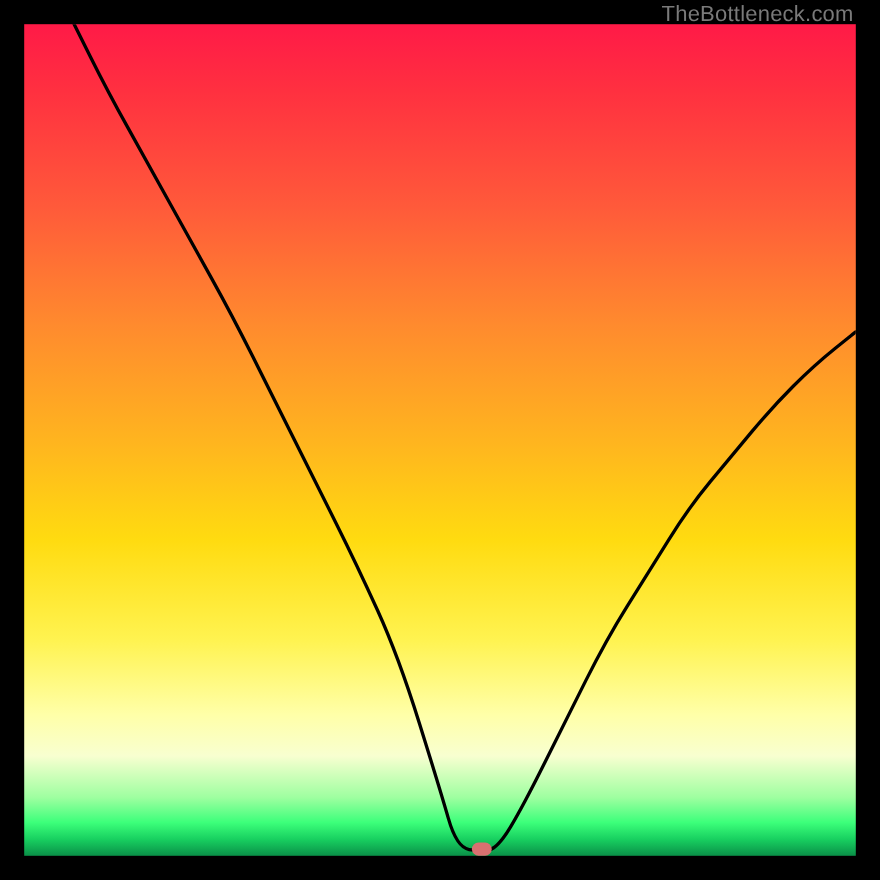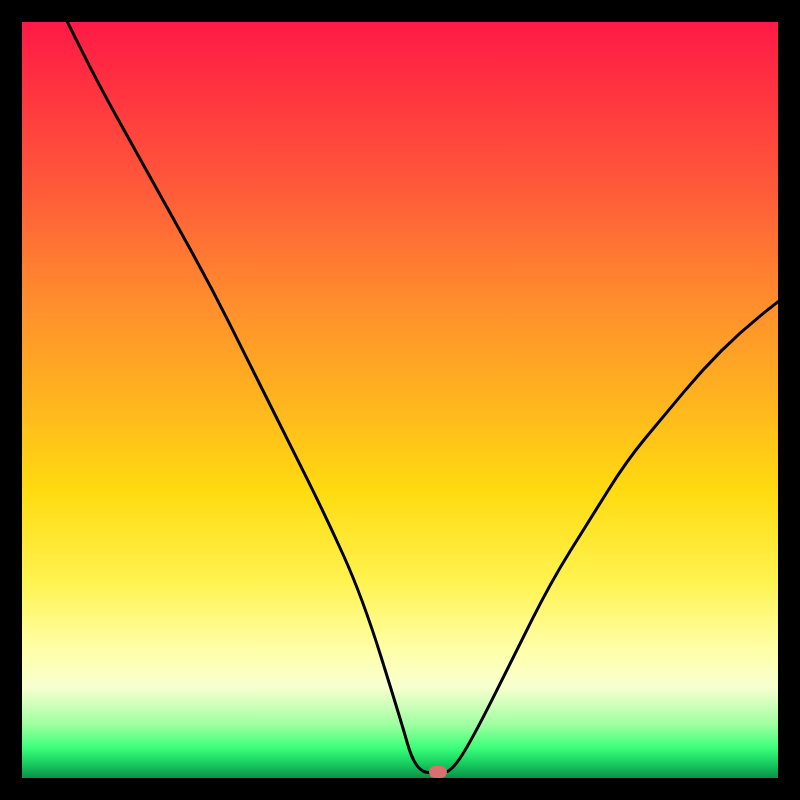--- a/index.html
+++ b/index.html
@@ -74,13 +74,14 @@
 <div class="frame">
 
   <div class="plot"></div>
 
   <svg class="curve" viewBox="0 0 756 756" preserveAspectRatio="none">
     <path d="M 45.4 0.0 Q 45.4 0.0 60.5 30.2 Q 75.6 60.5 94.5 94.5 Q 113.4 128.5 132.3 162.5 Q 151.2 196.6 170.1 230.6 Q 189.0 264.6 207.9 302.4 Q 226.8 340.2 245.7 378.0 Q 264.6 415.8 283.5 453.6 Q 302.4 491.4 321.3 533.0 Q 340.2 574.6 359.1 635.0 Q 378.0 695.5 385.6 722.0 Q 393.1 748.4 404.5 750.3 Q 415.8 752.2 423.4 750.3 Q 430.9 748.4 442.3 729.5 Q 453.6 710.6 472.5 672.8 Q 491.4 635.0 510.3 597.2 Q 529.2 559.4 548.1 529.2 Q 567.0 499.0 585.9 468.7 Q 604.8 438.5 623.7 415.8 Q 642.6 393.1 661.5 370.4 Q 680.4 347.8 699.3 328.9 Q 718.2 310.0 737.1 294.8 T 756.0 279.7" fill="none" stroke="#000" stroke-width="3" stroke-linejoin="round" stroke-linecap="round"></path>
   </svg>
 
   <div class="marker" style="left: 428.8px; top: 765.952px;"></div>
 
+  <div class="watermark">TheBottleneck.com</div>
 </div>
 
 </body></html>

